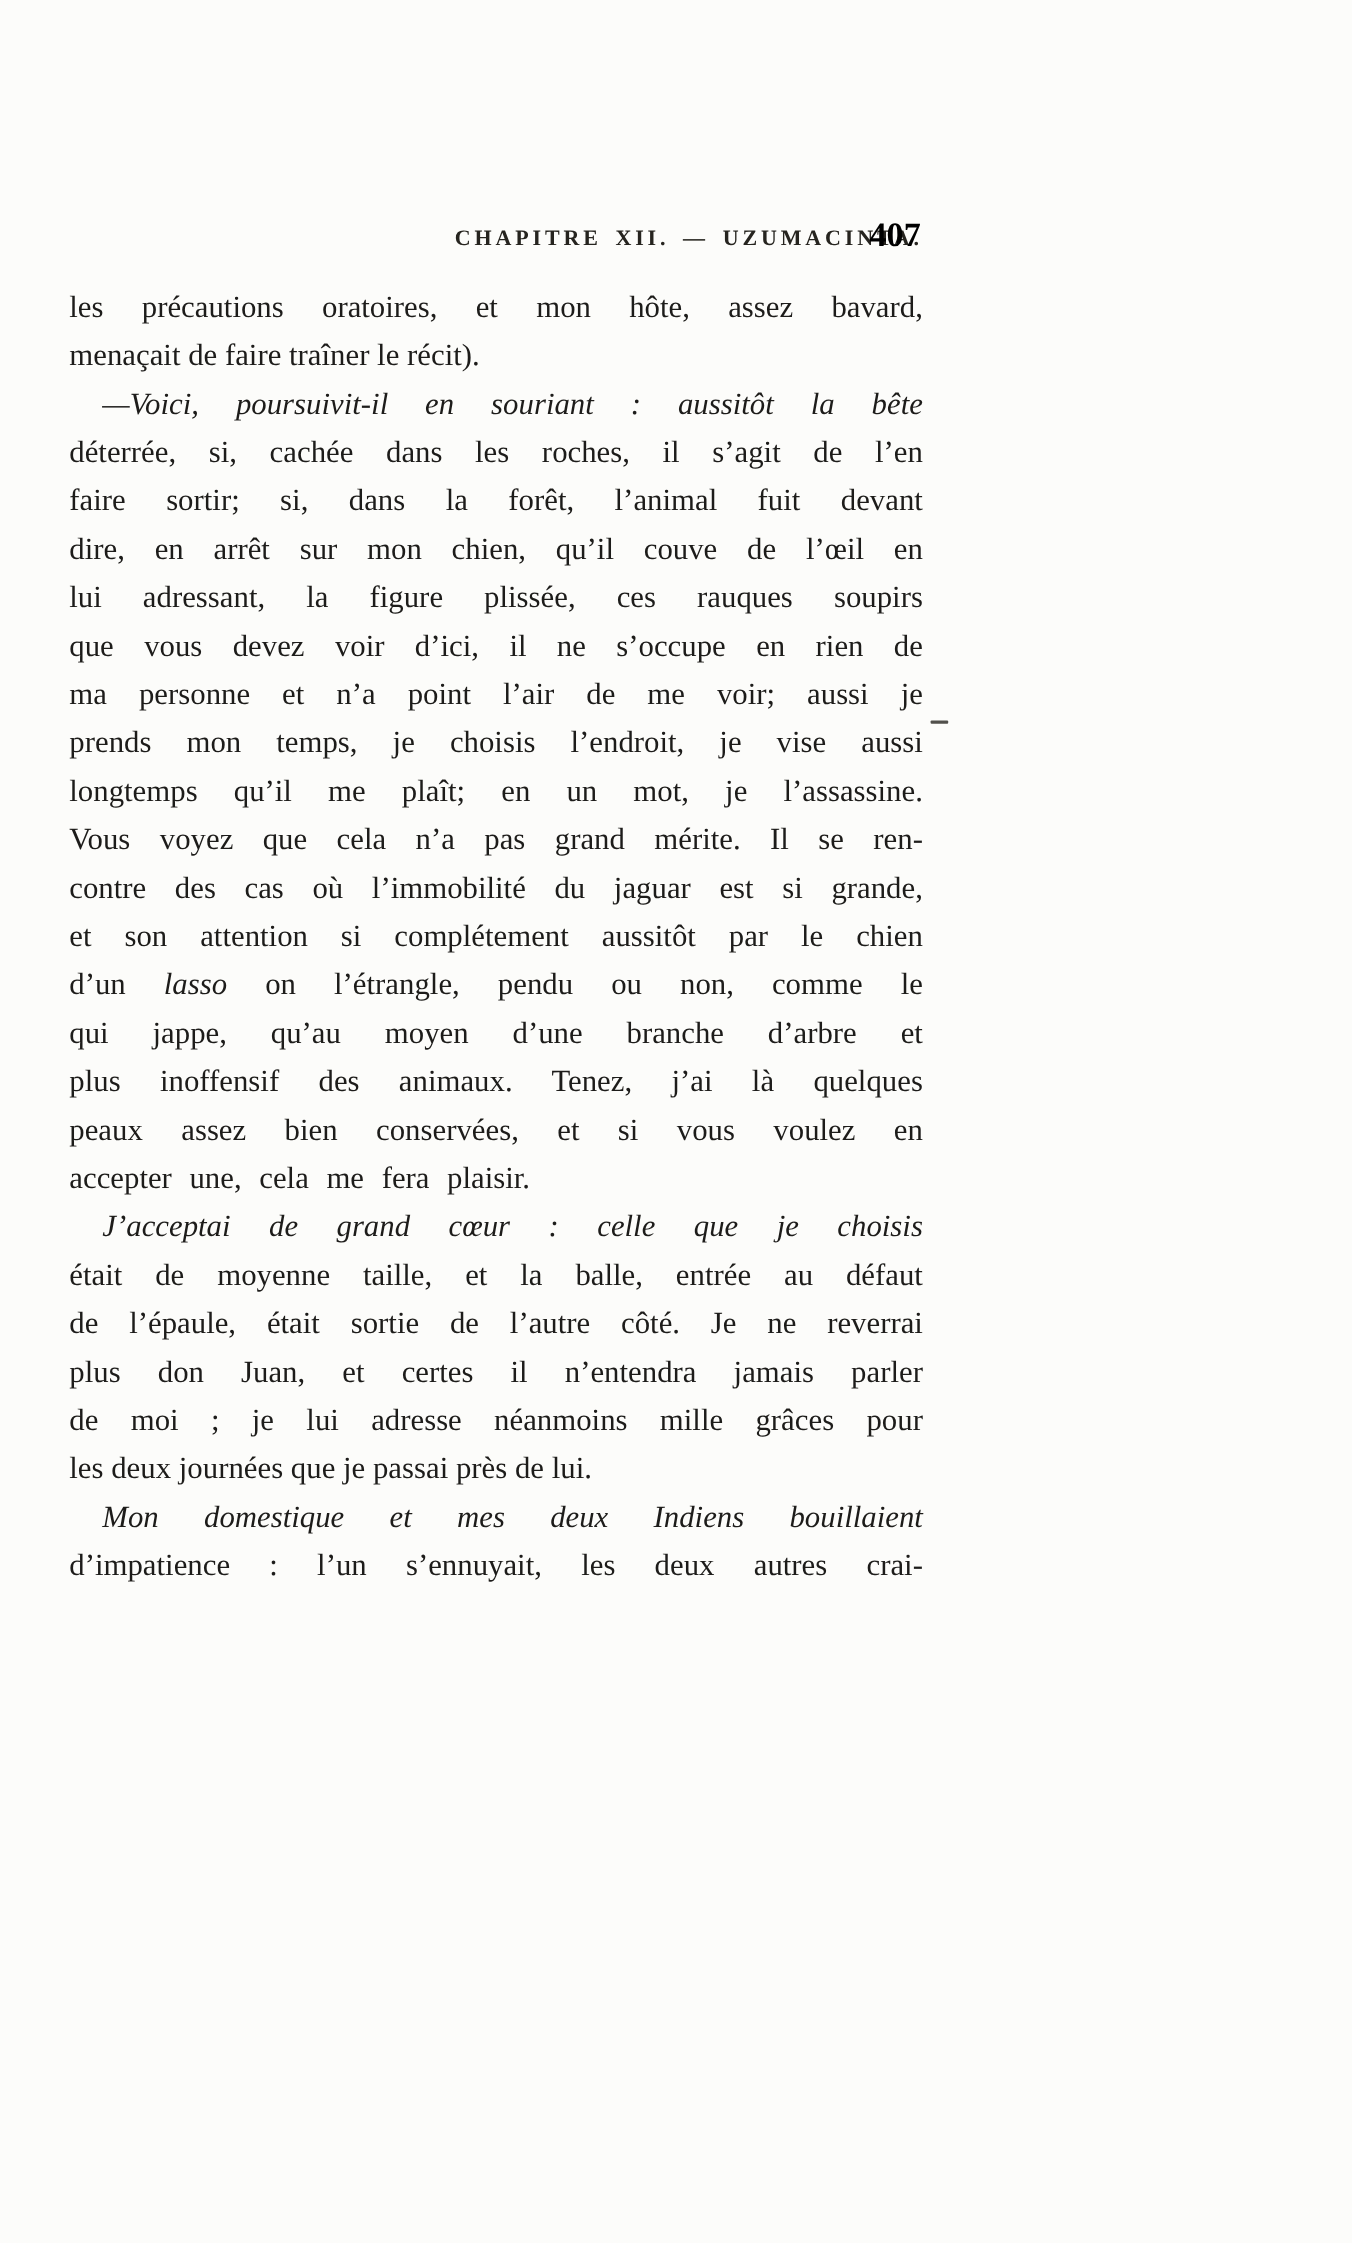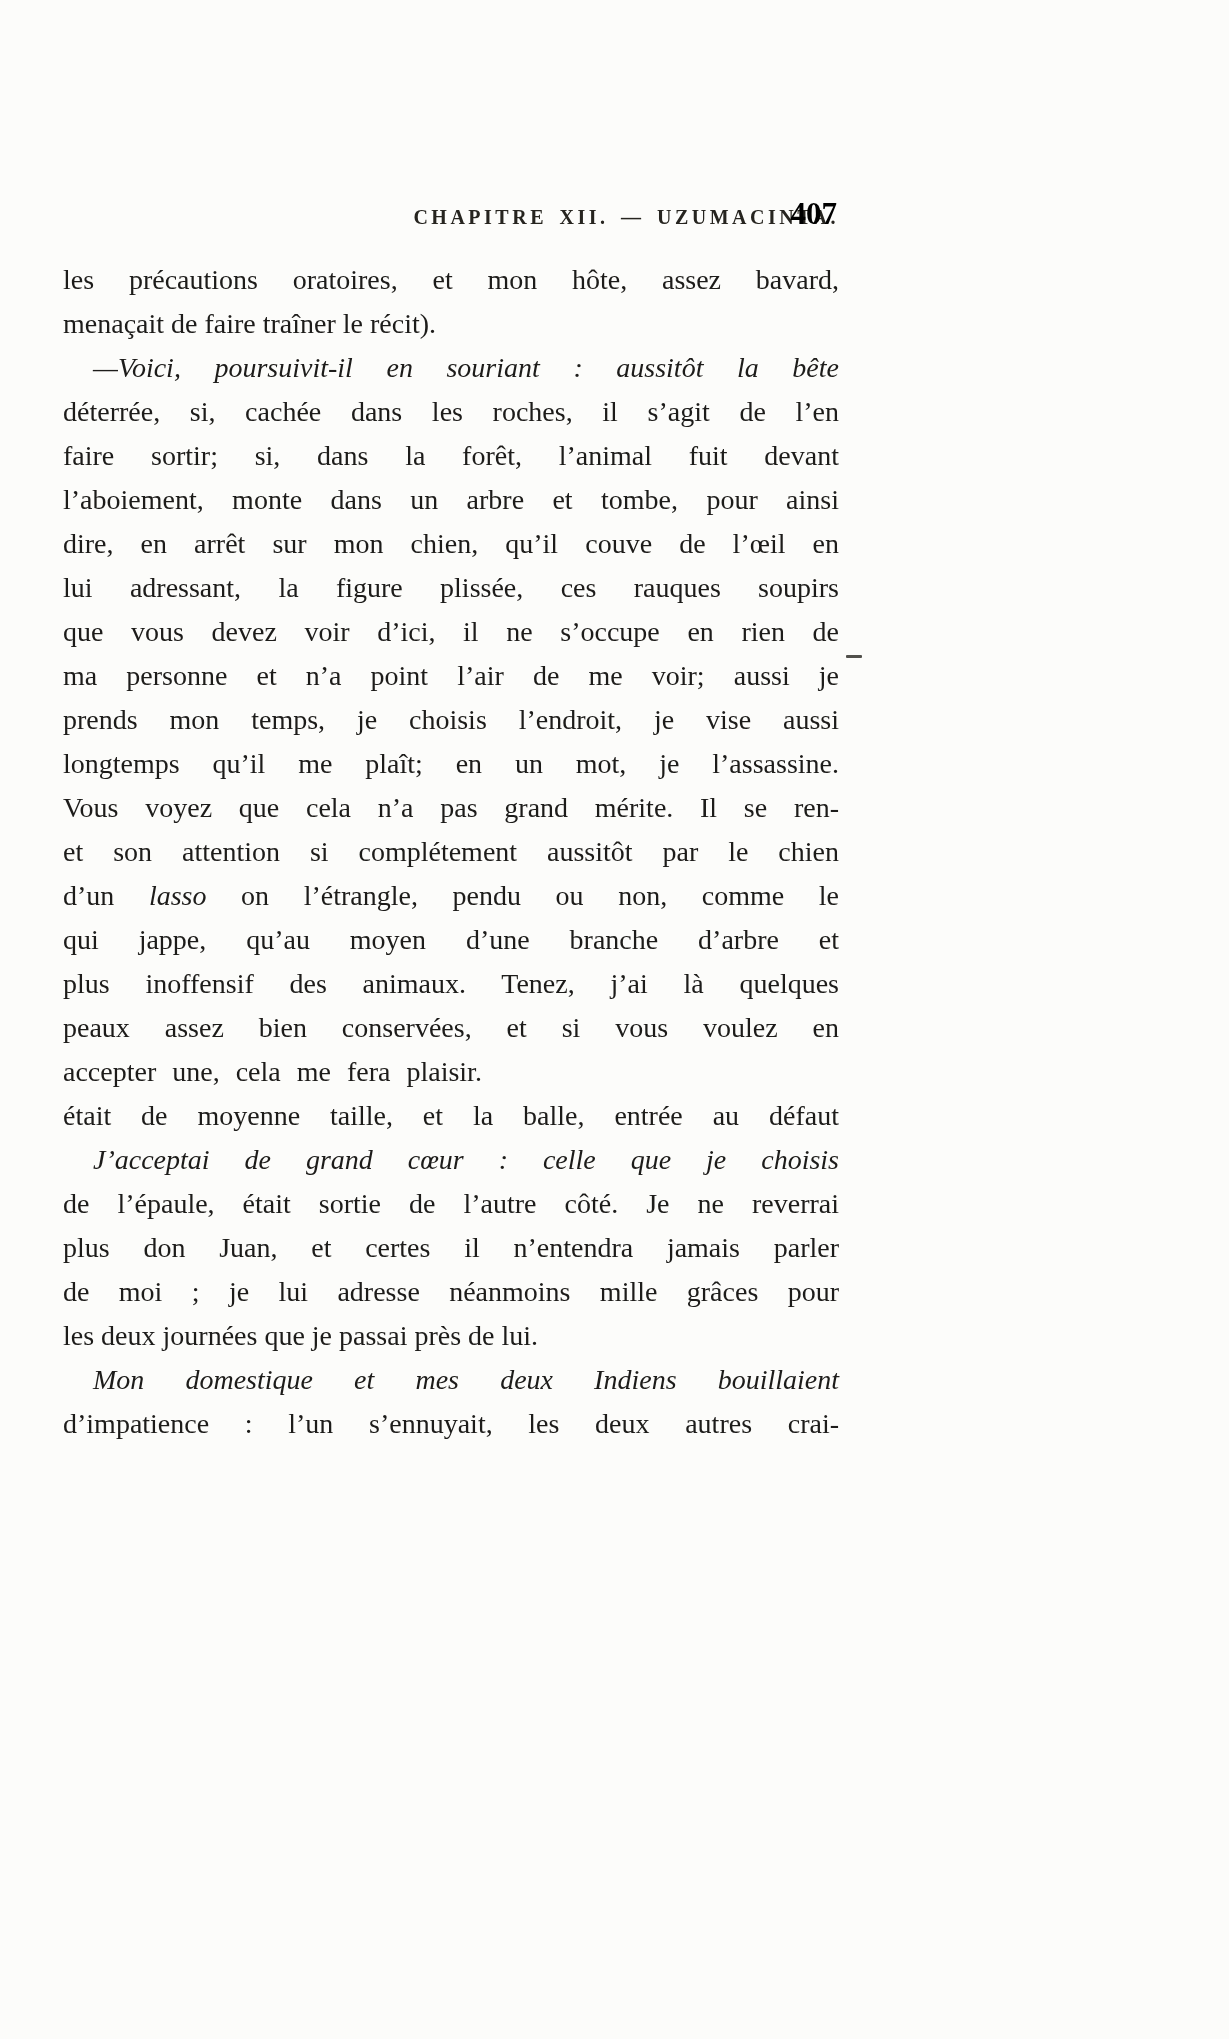--- a/index.html
+++ b/index.html
@@ -83,36 +83,36 @@
   <div class="page-header">
     <div class="chapter-title">CHAPITRE XII. — UZUMACINTA.</div>
     <div class="page-number">407</div>
   </div>
   <div class="page-body">
       <div class="line just"><span>les précautions oratoires, et mon hôte, assez bavard,</span></div>
       <div class="line"><span>menaçait de faire traîner le récit).</span></div>
       <div class="line just indent"><span>—Voici, poursuivit-il en souriant : aussitôt la bête</span></div>
       <div class="line just"><span>déterrée, si, cachée dans les roches, il s’agit de l’en</span></div>
       <div class="line just"><span>faire sortir; si, dans la forêt, l’animal fuit devant</span></div>
-      <div class="line just"><span>l’aboiement, monte dans un arbre et tombe, pour ainsi</span></div>
       <div class="line just"><span>dire, en arrêt sur mon chien, qu’il couve de l’œil en</span></div>
       <div class="line just"><span>lui adressant, la figure plissée, ces rauques soupirs</span></div>
       <div class="line just"><span>que vous devez voir d’ici, il ne s’occupe en rien de</span></div>
       <div class="line just"><span>ma personne et n’a point l’air de me voir; aussi je</span></div>
       <div class="line just"><span>prends mon temps, je choisis l’endroit, je vise aussi</span></div>
       <div class="line just"><span>longtemps qu’il me plaît; en un mot, je l’assassine.</span></div>
       <div class="line just"><span>Vous voyez que cela n’a pas grand mérite. Il se ren-</span></div>
+      <div class="line just"><span>contre des cas où l’immobilité du jaguar est si grande,</span></div>
       <div class="line just"><span>et son attention si complétement aussitôt par le chien</span></div>
       <div class="line just"><span>d’un </span><i>lasso</i><span> on l’étrangle, pendu ou non, comme le</span></div>
       <div class="line just"><span>qui jappe, qu’au moyen d’une branche d’arbre et</span></div>
       <div class="line just"><span>plus inoffensif des animaux. Tenez, j’ai là quelques</span></div>
       <div class="line just"><span>peaux assez bien conservées, et si vous voulez en</span></div>
       <div class="line spread"><span>accepter une, cela me fera plaisir.</span></div>
+      <div class="line just indent"><span>J’acceptai de grand cœur : celle que je choisis</span></div>
       <div class="line just"><span>était de moyenne taille, et la balle, entrée au défaut</span></div>
-      <div class="line just indent"><span>J’acceptai de grand cœur : celle que je choisis</span></div>
       <div class="line just"><span>de l’épaule, était sortie de l’autre côté. Je ne reverrai</span></div>
       <div class="line just"><span>plus don Juan, et certes il n’entendra jamais parler</span></div>
       <div class="line just"><span>de moi ; je lui adresse néanmoins mille grâces pour</span></div>
       <div class="line"><span>les deux journées que je passai près de lui.</span></div>
       <div class="line just indent"><span>Mon domestique et mes deux Indiens bouillaient</span></div>
       <div class="line just"><span>d’impatience : l’un s’ennuyait, les deux autres crai-</span></div>
     </div>
 </div>
 
 <div class="margin-mark"></div>

